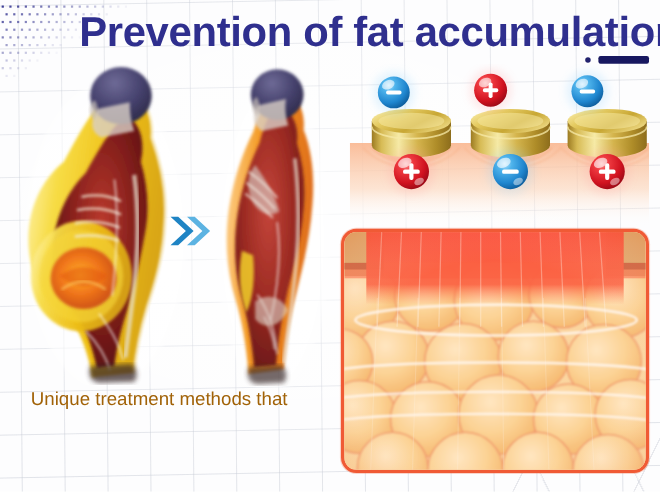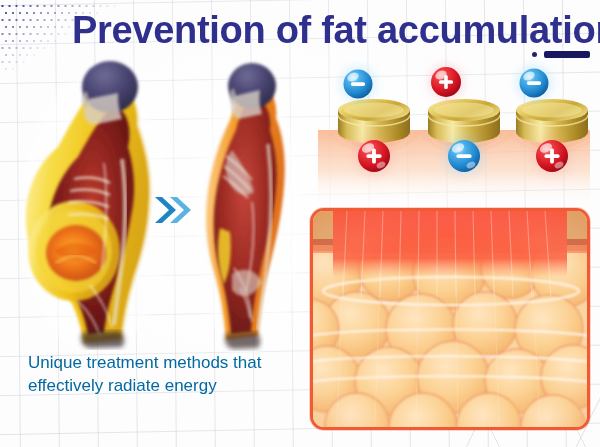--- a/index.html
+++ b/index.html
@@ -612,18 +612,17 @@
 
       <rect x="0" y="0" width="274" height="216" fill="#ffb36b" opacity=".10"></rect>
       <radialGradient id="vig" cx="50%" cy="55%" r="72%">
         <stop offset="60%" stop-color="#ffffff" stop-opacity="0"></stop>
         <stop offset="100%" stop-color="#e87a3c" stop-opacity=".22"></stop>
       </radialGradient>
       <rect x="0" y="0" width="274" height="216" fill="url(#vig)"></rect>
     </svg>
   </div>
 
-  <div class="caption" style="color: #0369a1;">
+  <div class="caption" style="color: #a16207;">
     <div>Unique treatment methods that</div>
-    <div>effectively radiate energy</div>
   </div>
 
 </div>
 
 </body></html>

